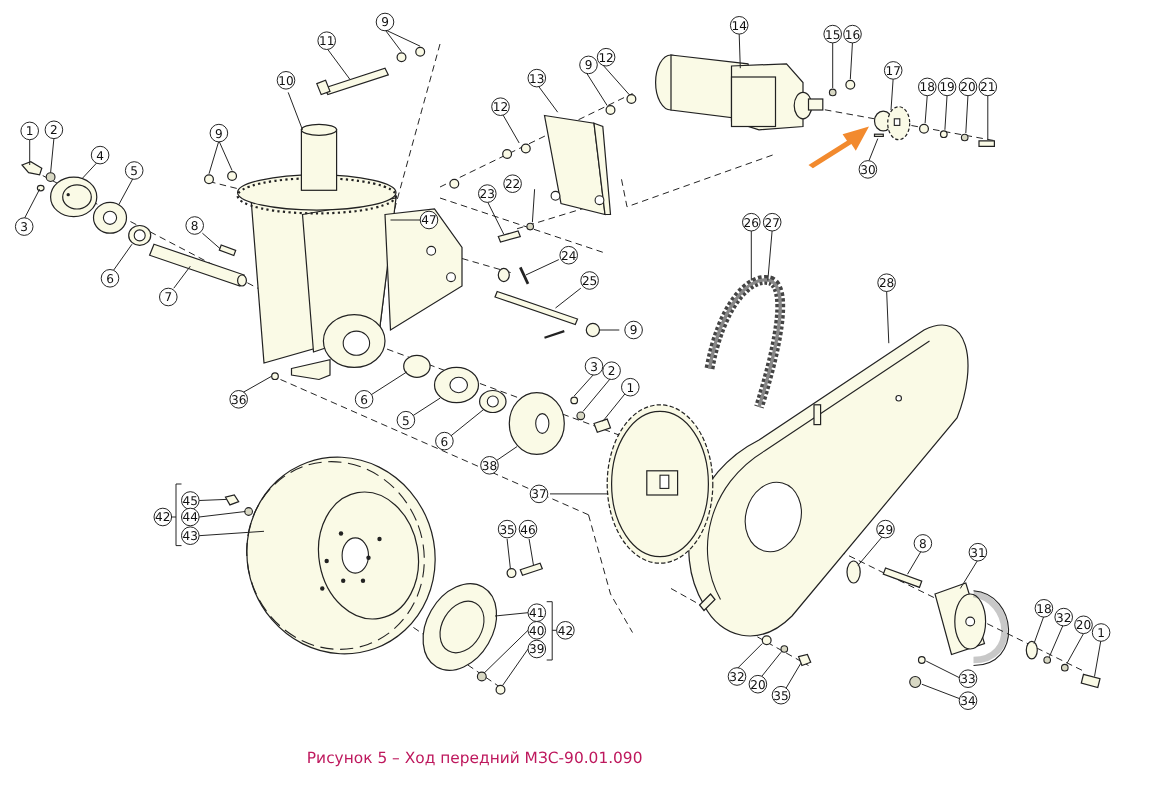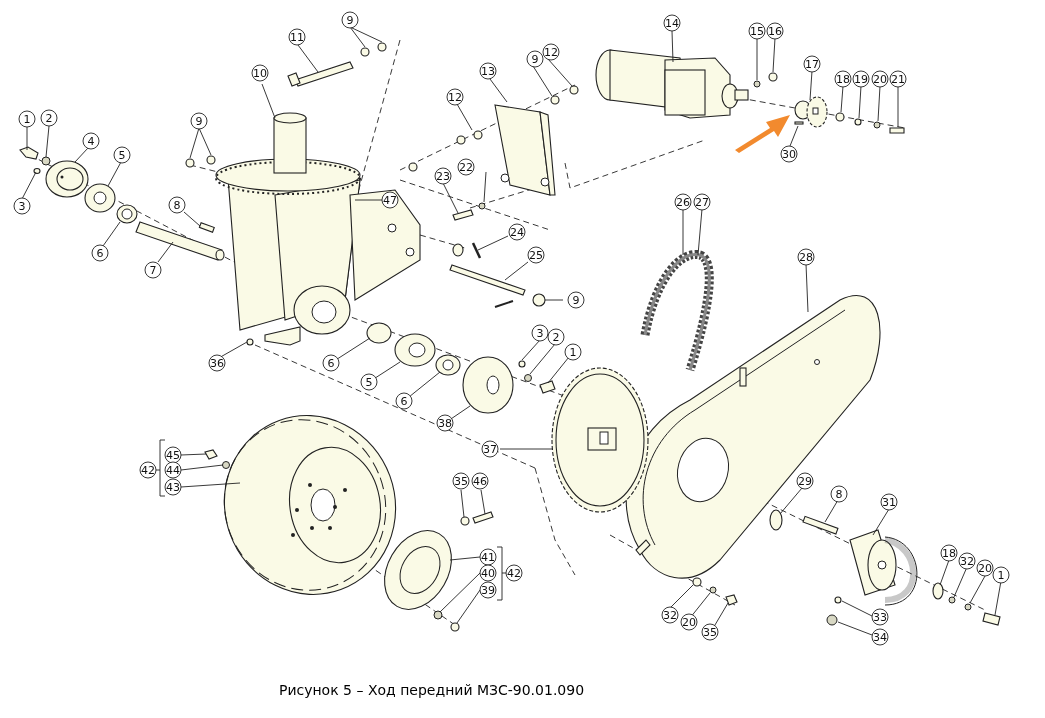--- a/index.html
+++ b/index.html
@@ -6,21 +6,21 @@
   body{width:1045px;height:718px;position:relative;overflow:hidden;font-family:"DejaVu Sans",sans-serif;}
   #canvas{position:absolute;left:0;top:0;width:1045px;height:718px;}
   .part{fill:#fafae6;stroke:#222;stroke-width:1.1;}
   .part-dark{fill:#d8d8c4;stroke:#222;stroke-width:1;}
   .hole{fill:#fff;stroke:#222;stroke-width:1;}
   .dash{fill:none;stroke:#222;stroke-width:0.9;stroke-dasharray:6 4;}
   .leader{fill:none;stroke:#222;stroke-width:0.9;}
   .callout circle{fill:#fff;stroke:#222;stroke-width:0.9;}
   .callout text{font-family:"DejaVu Sans",sans-serif;font-size:11px;fill:#111;text-anchor:middle;dominant-baseline:central;}
   .bracket{fill:none;stroke:#222;stroke-width:0.9;}
-  #caption{position:absolute;left:0;top:682px;width:863px;text-align:center;font-family:"DejaVu Sans",sans-serif;font-size:14px;color:#000000;}
+  #caption{position:absolute;left:0;top:682px;width:863px;text-align:center;font-family:"DejaVu Sans",sans-serif;font-size:14px;color:#be185d;}
 </style>
 </head>
 <body>
 
 <svg id="canvas" viewBox="0 0 1045 718" xmlns="http://www.w3.org/2000/svg">
 
   <g>
     <line class="dash" x1="30" y1="155" x2="240" y2="265"></line>
     <line class="dash" x1="400" y1="40" x2="345" y2="240"></line>
     <line class="dash" x1="190" y1="165" x2="230" y2="175"></line>

